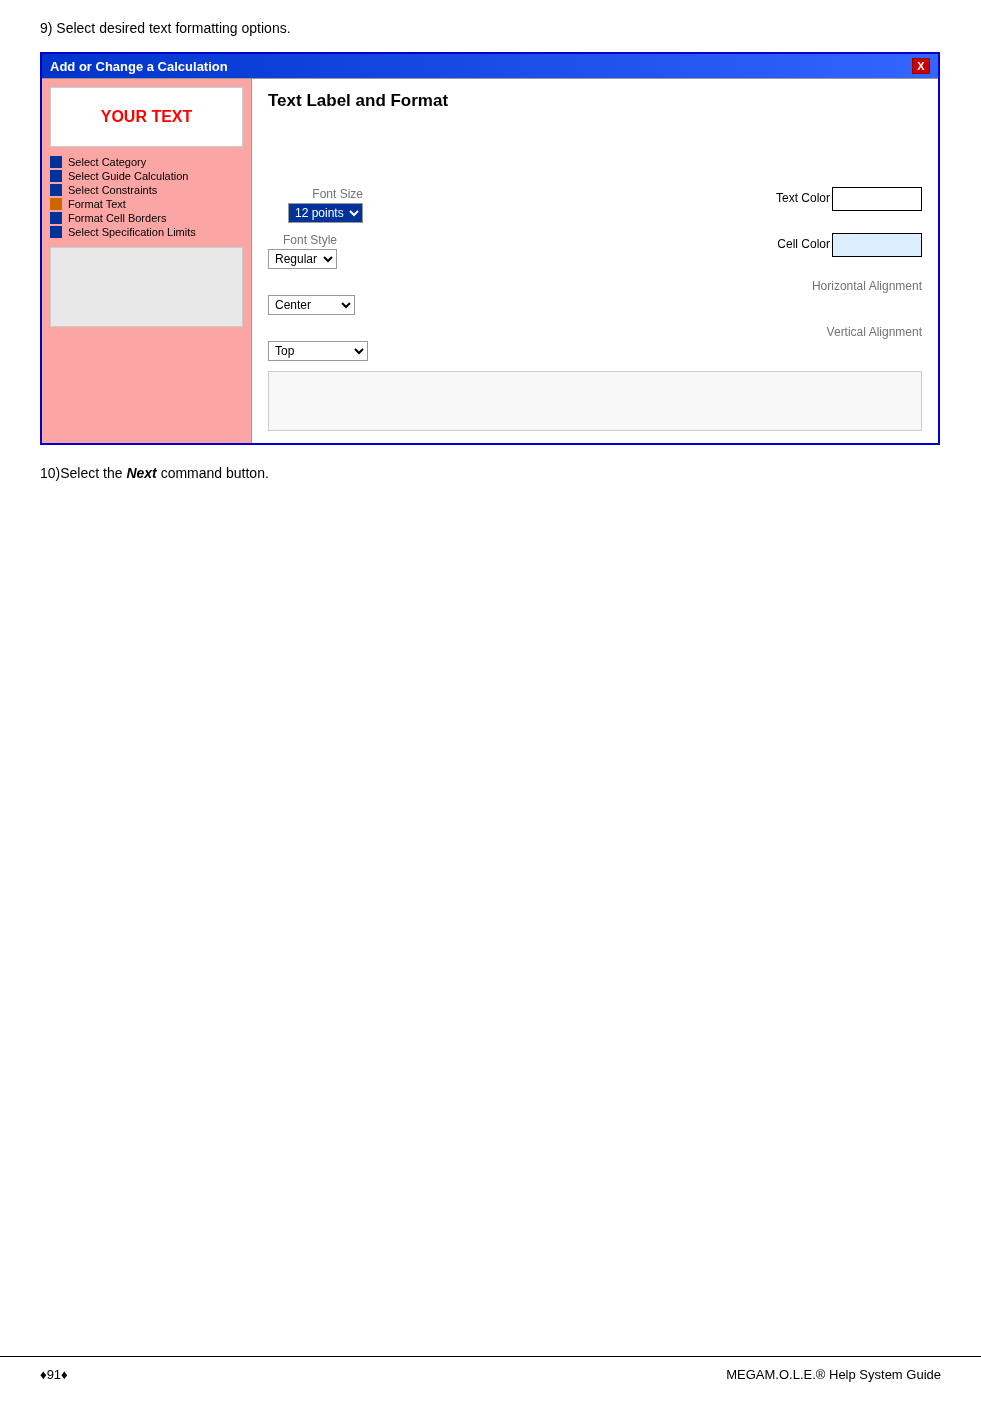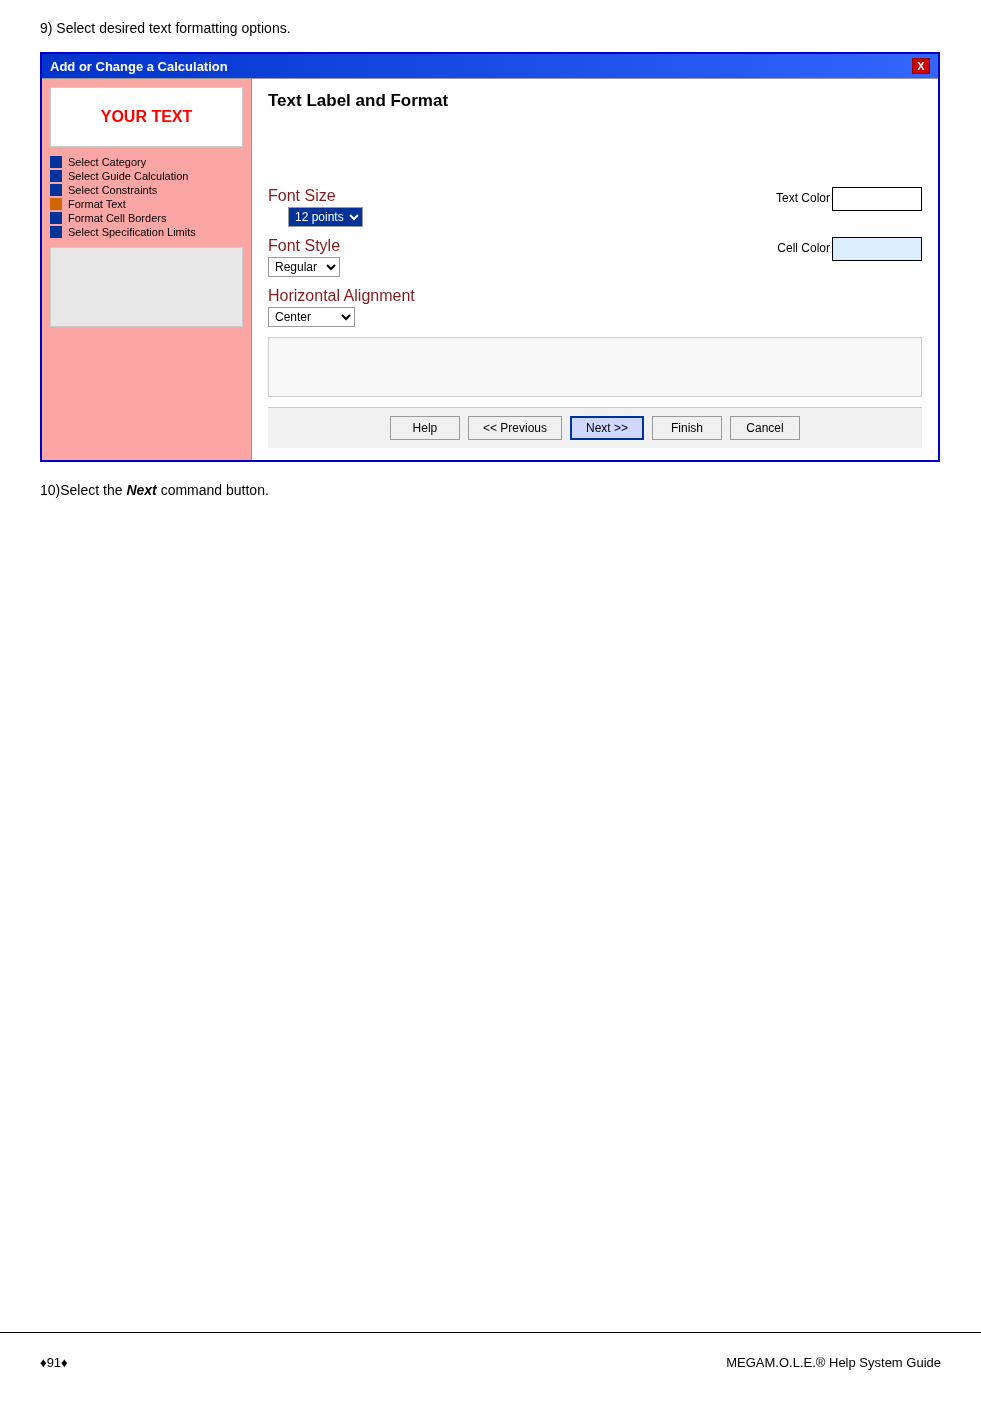--- a/index.html
+++ b/index.html
@@ -124,22 +124,23 @@
       align-items: flex-start;
     }
 
     .form-group {
       display: flex;
       flex-direction: column;
       gap: 2px;
     }
 
     .form-label {
-      font-size: 16px;
-      color: #7f1d1d;
+      font-size: 12px;
+      color: #737373;
+      text-align: right;
     }
 
     .form-select {
       font-size: 12px;
       border: 1px solid #999;
       padding: 1px 2px;
       background: #fff;
       cursor: pointer;
     }
 
@@ -203,21 +204,21 @@
     .step10-text b, .step10-text strong {
       font-style: italic;
       font-weight: bold;
     }
 
     .page-footer {
       position: absolute;
       bottom: 20px;
       left: 0;
       right: 0;
-      padding: 22px 40px;
+      padding: 10px 40px;
       border-top: 1px solid #000;
       display: flex;
       justify-content: space-between;
       font-size: 13px;
     }
 
     .left-panel-bottom {
       margin-top: 8px;
       background: #e8e8e8;
       border: 1px solid #ccc;
@@ -323,30 +324,31 @@
 
         <div class="form-group">
           <label class="form-label">Horizontal Alignment</label>
           <select class="form-select" style="width:87px;">
             <option>Center</option>
             <option>Left</option>
             <option>Right</option>
           </select>
         </div>
 
+        <div class="form-group">
+          <label class="form-label">Vertical Alignment</label>
+          <select class="form-select" style="width:100px;">
+            <option>Top</option>
+            <option>Middle</option>
+            <option>Bottom</option>
+          </select>
+        </div>
 
         <div style="flex:1; background:#f8f8f8; border:1px solid #ccc; min-height:60px;"></div>
 
-        <div class="dialog-footer">
-          <button class="footer-btn">Help</button>
-          <button class="footer-btn">&lt;&lt; Previous</button>
-          <button class="footer-btn active">Next &gt;&gt;</button>
-          <button class="footer-btn">Finish</button>
-          <button class="footer-btn">Cancel</button>
-        </div>
       </div>
     </div>
   </div>
 
   <p class="step10-text">
     <span>10)Select the </span><strong>Next</strong><span> command button.</span>
   </p>
 
 </div>
 

